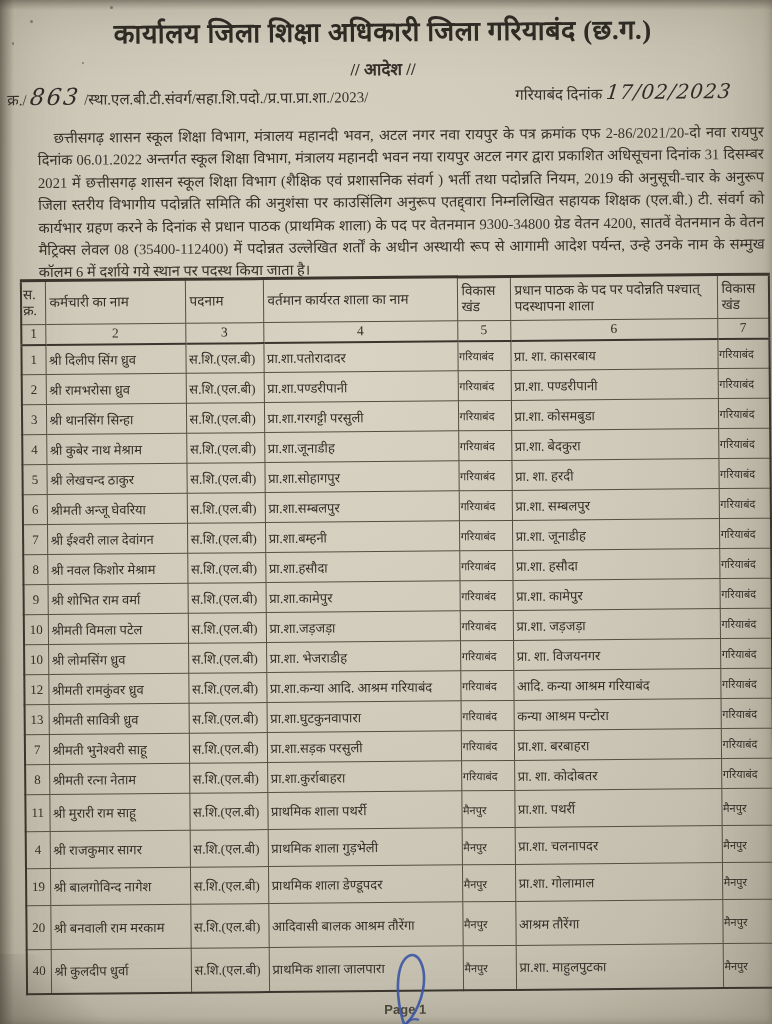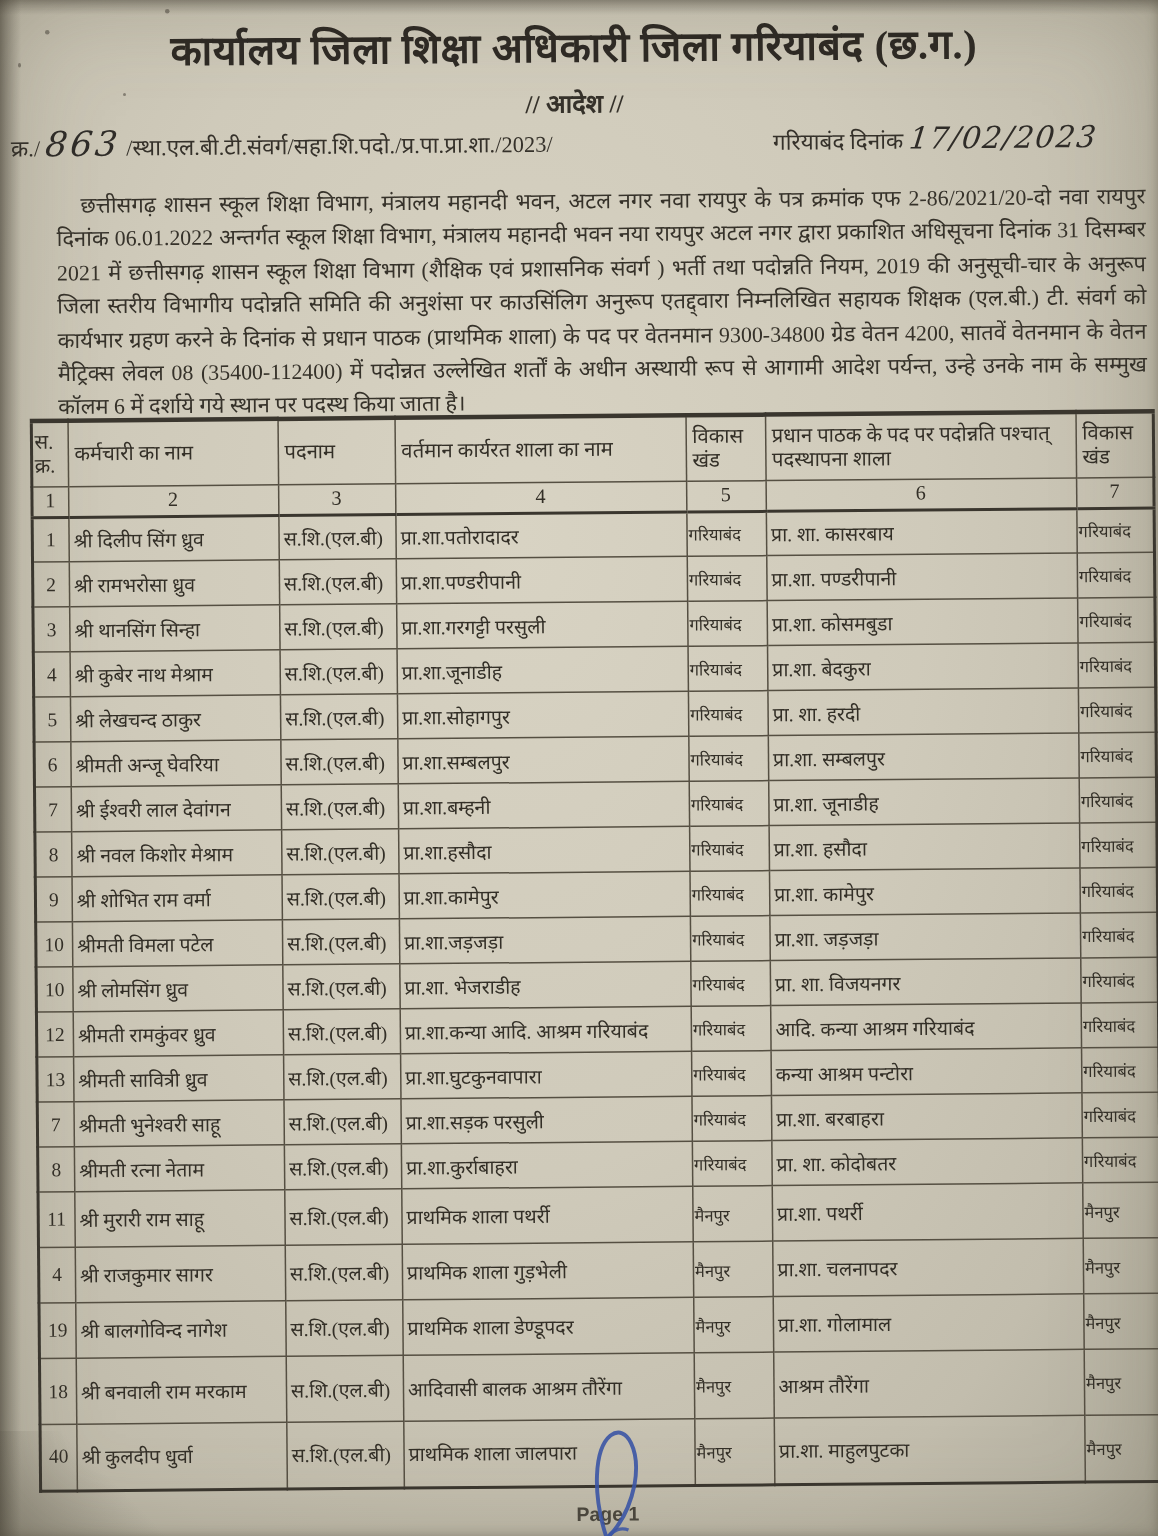--- a/index.html
+++ b/index.html
@@ -303,21 +303,21 @@
             <td class="c1">19</td>
             <td class="c2">श्री बालगोविन्द नागेश</td>
             <td class="c3">स.शि.(एल.बी)</td>
             <td class="c4">प्राथमिक शाला डेण्डूपदर</td>
             <td class="c5">मैनपुर</td>
             <td class="c6">प्रा.शा. गोलामाल</td>
             <td class="c7">मैनपुर</td>
           </tr>
 
           <tr>
-            <td class="c1">18</td>
+            <td class="c1">20</td>
             <td class="c2">श्री बनवाली राम मरकाम</td>
             <td class="c3">स.शि.(एल.बी)</td>
             <td class="c4">आदिवासी बालक आश्रम तौरेंगा</td>
             <td class="c5">मैनपुर</td>
             <td class="c6">आश्रम तौरेंगा</td>
             <td class="c7">मैनपुर</td>
           </tr>
 
           <tr>
             <td class="c1">40</td>

